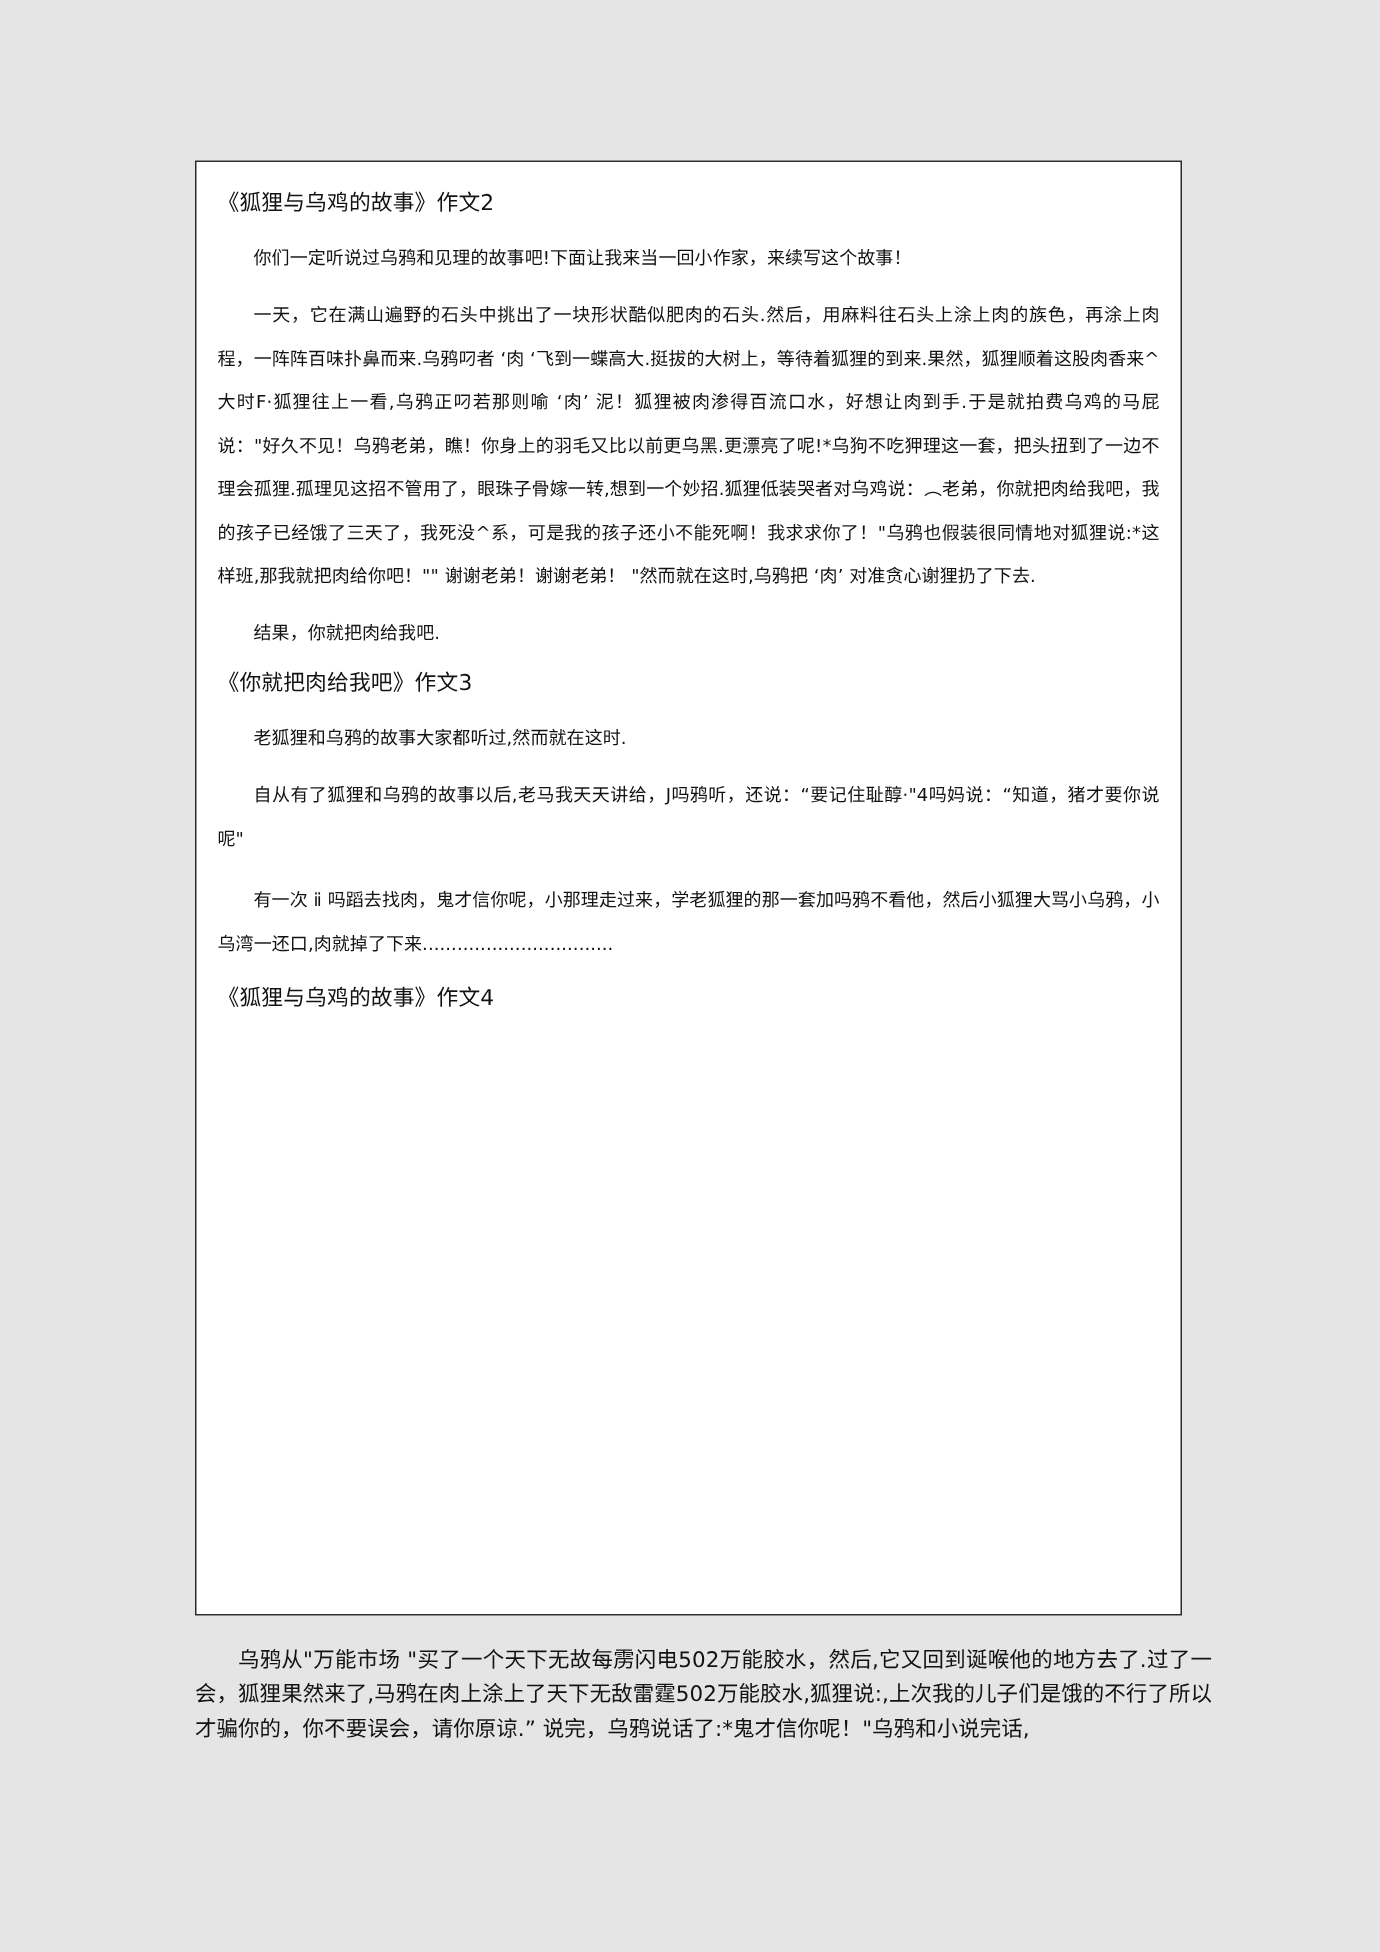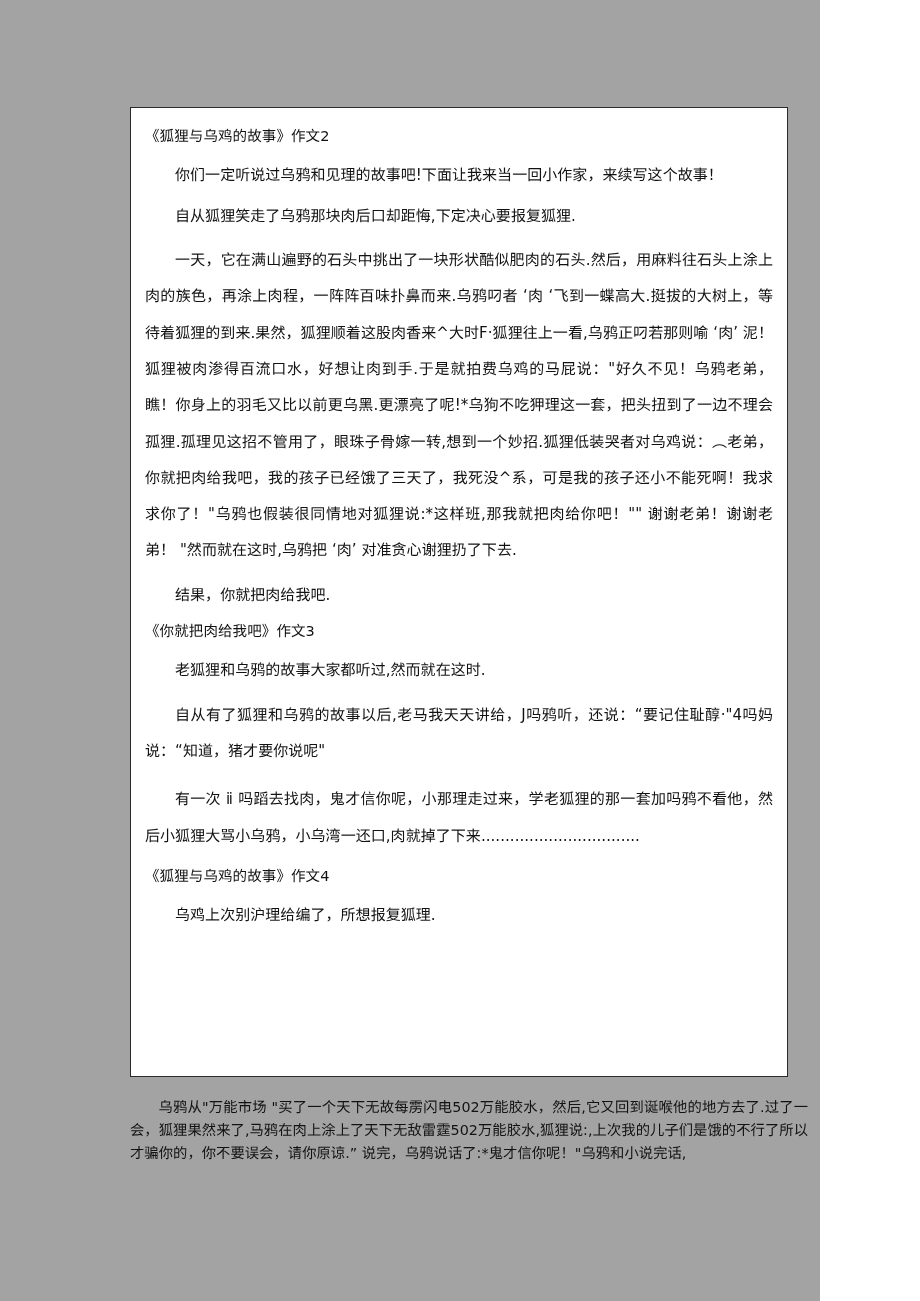--- a/index.html
+++ b/index.html
@@ -11,23 +11,23 @@
   body {
     width: 920px;
     height: 1301px;
     font-family: "DejaVu Sans", "Liberation Sans", sans-serif;
     color: #111111;
     -webkit-font-smoothing: none;
   }
 
   #page {
     position: relative;
-    width: 820px;
+    width: 920px;
     height: 1301px;
-    background: #a3a3a3;
+    background: #e5e5e5;
     overflow: hidden;
   }
 
   
   #doc-box {
     position: absolute;
     left: 130px;
     top: 107px;
     width: 658px;
     height: 970px;
@@ -45,21 +45,21 @@
   .heading {
     font-size: 14.5px;
     line-height: 1.45;
     margin: 0 0 14px 0;
     color: #121212;
     letter-spacing: 0.1px;
     white-space: nowrap;
   }
 
   .para {
-    font-size: 15px;
+    font-size: 12px;
     line-height: 2.42;
     margin: 0 0 12px 0;
     text-indent: 2em;
     text-align: justify;
     text-justify: inter-ideograph;
     color: #121212;
     letter-spacing: 0.05px;
     word-break: break-all;
   }
 
@@ -89,35 +89,33 @@
 <body>
 
 <div id="page">
 
   <div id="doc-box">
     <div class="box-inner">
 
       <div>
         <p class="heading">《狐狸与乌鸡的故事》作文2</p>
         <p class="para short">你们一定听说过乌鸦和见理的故事吧!下面让我来当一回小作家，来续写这个故事！</p>
-        <p class="para short">自从狐狸笑走了乌鸦那块肉后口却距悔,下定决心要报复狐狸.</p>
         <p class="para">一天，它在满山遍野的石头中挑出了一块形状酷似肥肉的石头.然后，用麻料往石头上涂上肉的族色，再涂上肉程，一阵阵百味扑鼻而来.乌鸦叼者 ‘肉 ‘飞到一蝶高大.挺拔的大树上，等待着狐狸的到来.果然，狐狸顺着这股肉香来^大时F·狐狸往上一看,乌鸦正叼若那则喻 ‘肉’ 泥！狐狸被肉渗得百流口水，好想让肉到手.于是就拍费乌鸡的马屁说："好久不见！乌鸦老弟，瞧！你身上的羽毛又比以前更乌黑.更漂亮了呢!*乌狗不吃狎理这一套，把头扭到了一边不理会孤狸.孤理见这招不管用了，眼珠子骨嫁一转,想到一个妙招.狐狸低装哭者对乌鸡说：︵老弟，你就把肉给我吧，我的孩子已经饿了三天了，我死没^系，可是我的孩子还小不能死啊！我求求你了！"乌鸦也假装很同情地对狐狸说:*这样班,那我就把肉给你吧！"" 谢谢老弟！谢谢老弟！ "然而就在这时,乌鸦把 ‘肉’ 对准贪心谢狸扔了下去.</p>
         <p class="para short">结果，你就把肉给我吧.</p>
       </div>
 
       <div>
         <p class="heading">《你就把肉给我吧》作文3</p>
         <p class="para short">老狐狸和乌鸦的故事大家都听过,然而就在这时.</p>
         <p class="para">自从有了狐狸和乌鸦的故事以后,老马我天天讲给，J吗鸦听，还说：“要记住耻醇·"4吗妈说：“知道，猪才要你说呢"</p>
         <p class="para">有一次 ⅱ 吗蹈去找肉，鬼才信你呢，小那理走过来，学老狐狸的那一套加吗鸦不看他，然后小狐狸大骂小乌鸦，小乌湾一还口,肉就掉了下来.................................</p>
       </div>
 
       <div>
         <p class="heading">《狐狸与乌鸡的故事》作文4</p>
-        <p class="para short">乌鸡上次别沪理给编了，所想报复狐理.</p>
       </div>
 
     </div>
   </div>
 
   <div id="below-box">
     <p class="para">乌鸦从"万能市场 "买了一个天下无故每雳闪电502万能胶水，然后,它又回到诞喉他的地方去了.过了一会，狐狸果然来了,马鸦在肉上涂上了天下无敌雷霆502万能胶水,狐狸说:,上次我的儿子们是饿的不行了所以才骗你的，你不要误会，请你原谅.” 说完，乌鸦说话了:*鬼才信你呢！"乌鸦和小说完话,</p>
   </div>
 
 </div>

